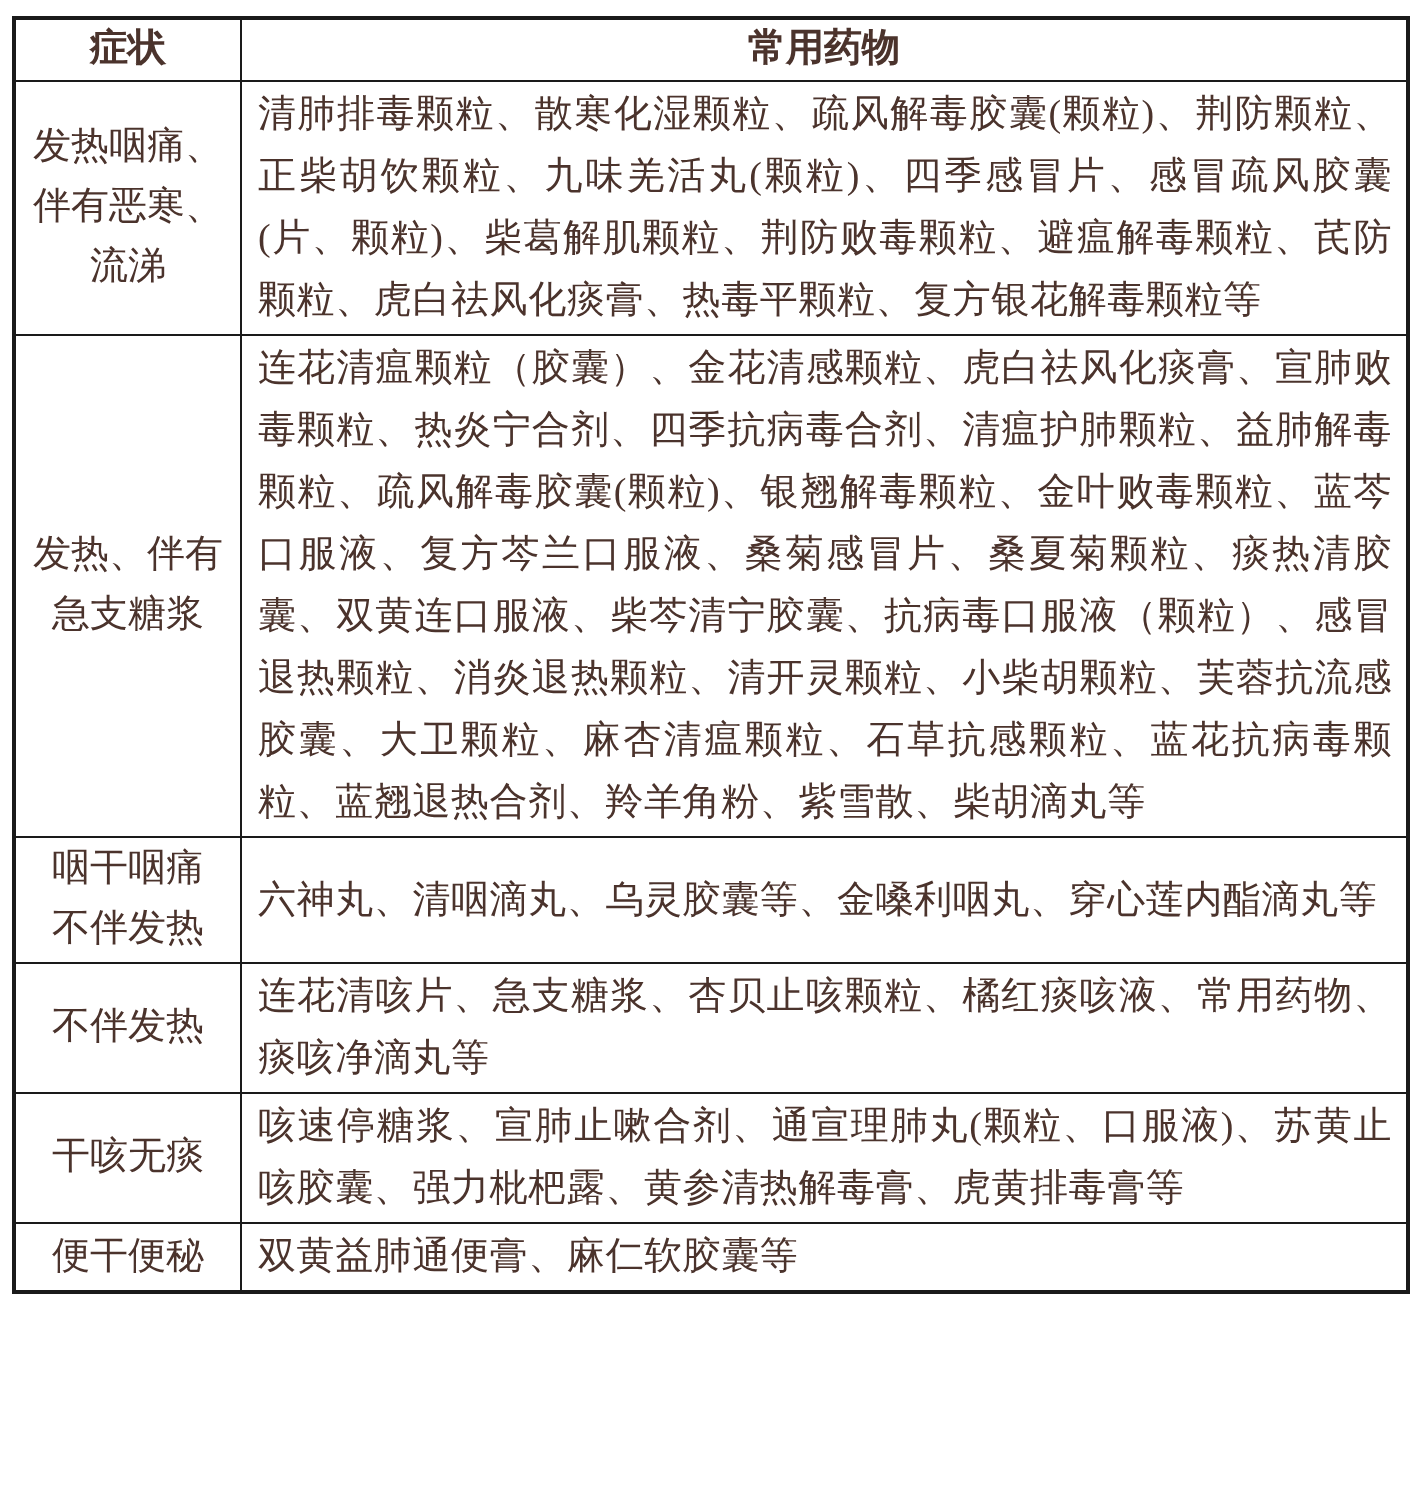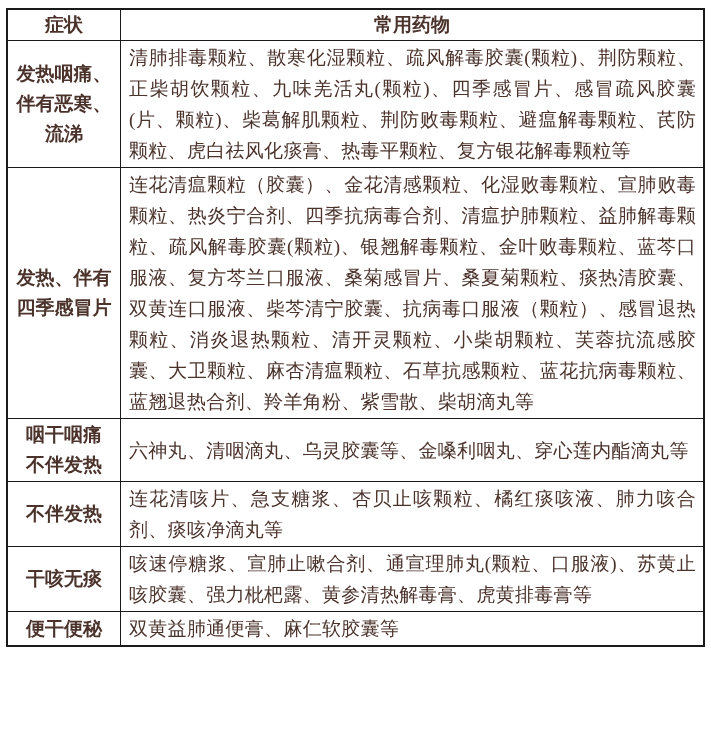--- a/index.html
+++ b/index.html
@@ -35,21 +35,21 @@
   thead th {
     font-size: 19px;
     font-weight: bold;
     text-align: center;
     height: 30px;
     line-height: 30px;
     padding: 0;
   }
   td.sym {
     font-size: 19px;
-    font-weight: bold;
+    font-weight: normal;
     text-align: center;
     white-space: pre-line;
     line-height: 30px;
     padding: 1px 2px;
   }
   td.med {
     font-size: 19px;
     font-weight: normal;
     text-align: justify;
     text-align-last: left;
@@ -71,31 +71,31 @@
     </thead>
     <tbody>
       <tr>
         <td class="sym">发热咽痛、
 伴有恶寒、
 流涕</td>
         <td class="med">清肺排毒颗粒、散寒化湿颗粒、疏风解毒胶囊(颗粒)、荆防颗粒、正柴胡饮颗粒、九味羌活丸(颗粒)、四季感冒片、感冒疏风胶囊(片、颗粒)、柴葛解肌颗粒、荆防败毒颗粒、避瘟解毒颗粒、芪防颗粒、虎白祛风化痰膏、热毒平颗粒、复方银花解毒颗粒等</td>
       </tr>
       <tr>
         <td class="sym">发热、伴有
-四季感冒片</td>
-        <td class="med">连花清瘟颗粒（胶囊）、金花清感颗粒、化湿败毒颗粒、宣肺败毒颗粒、热炎宁合剂、四季抗病毒合剂、清瘟护肺颗粒、益肺解毒颗粒、疏风解毒胶囊(颗粒)、银翘解毒颗粒、金叶败毒颗粒、蓝芩口服液、复方芩兰口服液、桑菊感冒片、桑夏菊颗粒、痰热清胶囊、双黄连口服液、柴芩清宁胶囊、抗病毒口服液（颗粒）、感冒退热颗粒、消炎退热颗粒、清开灵颗粒、小柴胡颗粒、芙蓉抗流感胶囊、大卫颗粒、麻杏清瘟颗粒、石草抗感颗粒、蓝花抗病毒颗粒、蓝翘退热合剂、羚羊角粉、紫雪散、柴胡滴丸等</td>
+急支糖浆</td>
+        <td class="med">连花清瘟颗粒（胶囊）、金花清感颗粒、虎白祛风化痰膏、宣肺败毒颗粒、热炎宁合剂、四季抗病毒合剂、清瘟护肺颗粒、益肺解毒颗粒、疏风解毒胶囊(颗粒)、银翘解毒颗粒、金叶败毒颗粒、蓝芩口服液、复方芩兰口服液、桑菊感冒片、桑夏菊颗粒、痰热清胶囊、双黄连口服液、柴芩清宁胶囊、抗病毒口服液（颗粒）、感冒退热颗粒、消炎退热颗粒、清开灵颗粒、小柴胡颗粒、芙蓉抗流感胶囊、大卫颗粒、麻杏清瘟颗粒、石草抗感颗粒、蓝花抗病毒颗粒、蓝翘退热合剂、羚羊角粉、紫雪散、柴胡滴丸等</td>
       </tr>
       <tr>
         <td class="sym">咽干咽痛
 不伴发热</td>
         <td class="med">六神丸、清咽滴丸、乌灵胶囊等、金嗓利咽丸、穿心莲内酯滴丸等</td>
       </tr>
       <tr>
         <td class="sym">不伴发热</td>
-        <td class="med">连花清咳片、急支糖浆、杏贝止咳颗粒、橘红痰咳液、肺力咳合剂、痰咳净滴丸等</td>
+        <td class="med">连花清咳片、急支糖浆、杏贝止咳颗粒、橘红痰咳液、常用药物、痰咳净滴丸等</td>
       </tr>
       <tr>
         <td class="sym">干咳无痰</td>
         <td class="med">咳速停糖浆、宣肺止嗽合剂、通宣理肺丸(颗粒、口服液)、苏黄止咳胶囊、强力枇杷露、黄参清热解毒膏、虎黄排毒膏等</td>
       </tr>
       <tr>
         <td class="sym">便干便秘</td>
         <td class="med">双黄益肺通便膏、麻仁软胶囊等</td>
       </tr>
     </tbody>

